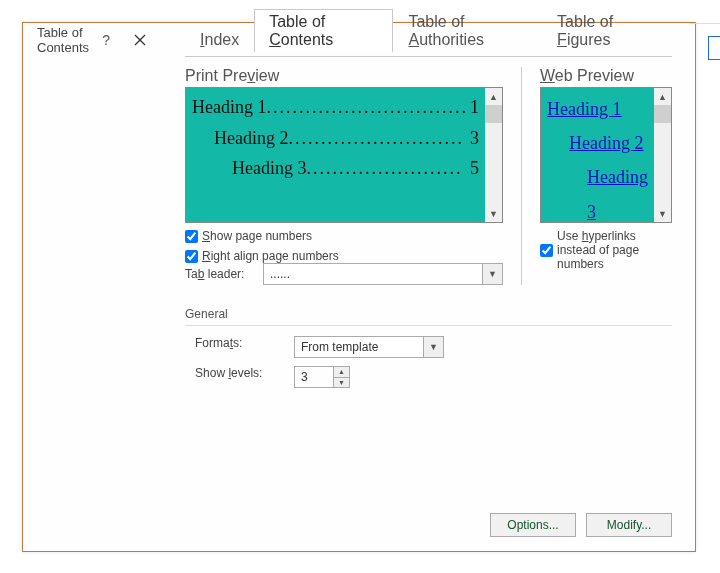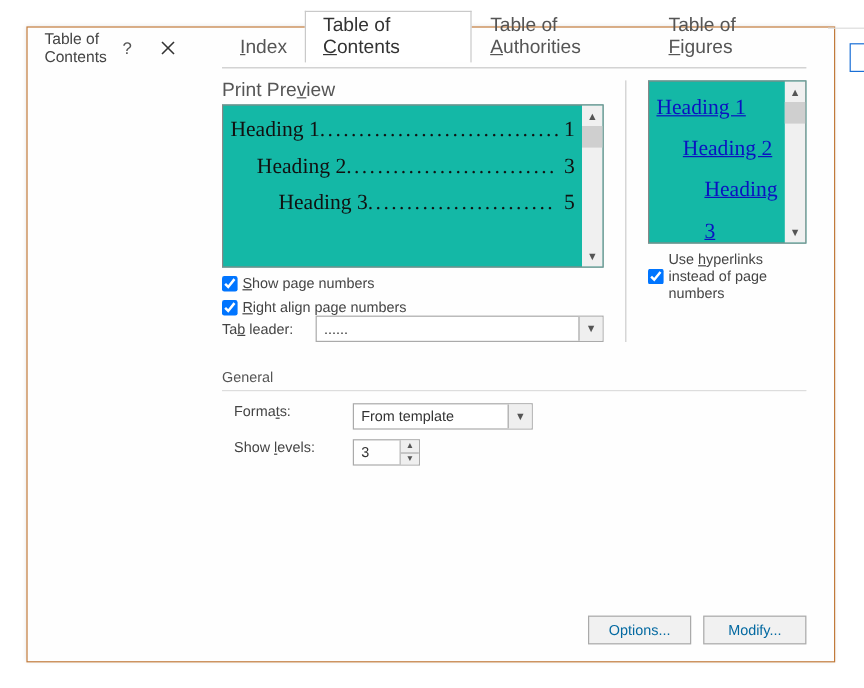--- a/index.html
+++ b/index.html
@@ -202,21 +202,21 @@
   .spinner .sp + .sp { border-top:1px solid #aaa; }
 
   .btnrow {
     display:flex; justify-content:flex-end; gap:10px; margin-top:auto;
   }
   .btn {
     min-width:86px; height:24px;
     border:1px solid #aaa;
     background:#f1f1f1;
     display:flex;align-items:center;justify-content:center;
-    font-size:12px; color:#0369a1;
+    font-size:12px; color:#14532d;
     padding:0 14px;
   }
   .btn.primary { border:1.5px solid #1a6fd6; background:#fff; }
 
   .bottom-bar {
     border-top:1px solid #ddd;
     padding:12px 18px;
     display:flex; justify-content:flex-end; gap:10px;
   }
 </style>
@@ -286,20 +286,21 @@
           <div class="select">
             <span>......</span>
             <div class="chev">▼</div>
           </div>
         </div>
       </div>
 
       <div class="divider"></div>
 
       <div class="preview-col">
+        <div class="col-label"><span class="ul">W</span>eb Preview</div>
         <div class="preview-box">
           <div class="preview-inner">
             <div class="wp-row l1">Heading 1</div>
             <div class="wp-row l2">Heading 2</div>
             <div class="wp-row l3">Heading 3</div>
           </div>
           <div class="vscroll">
             <div class="arrow">▲</div>
             <div class="thumb"></div>
             <div class="track"></div>

